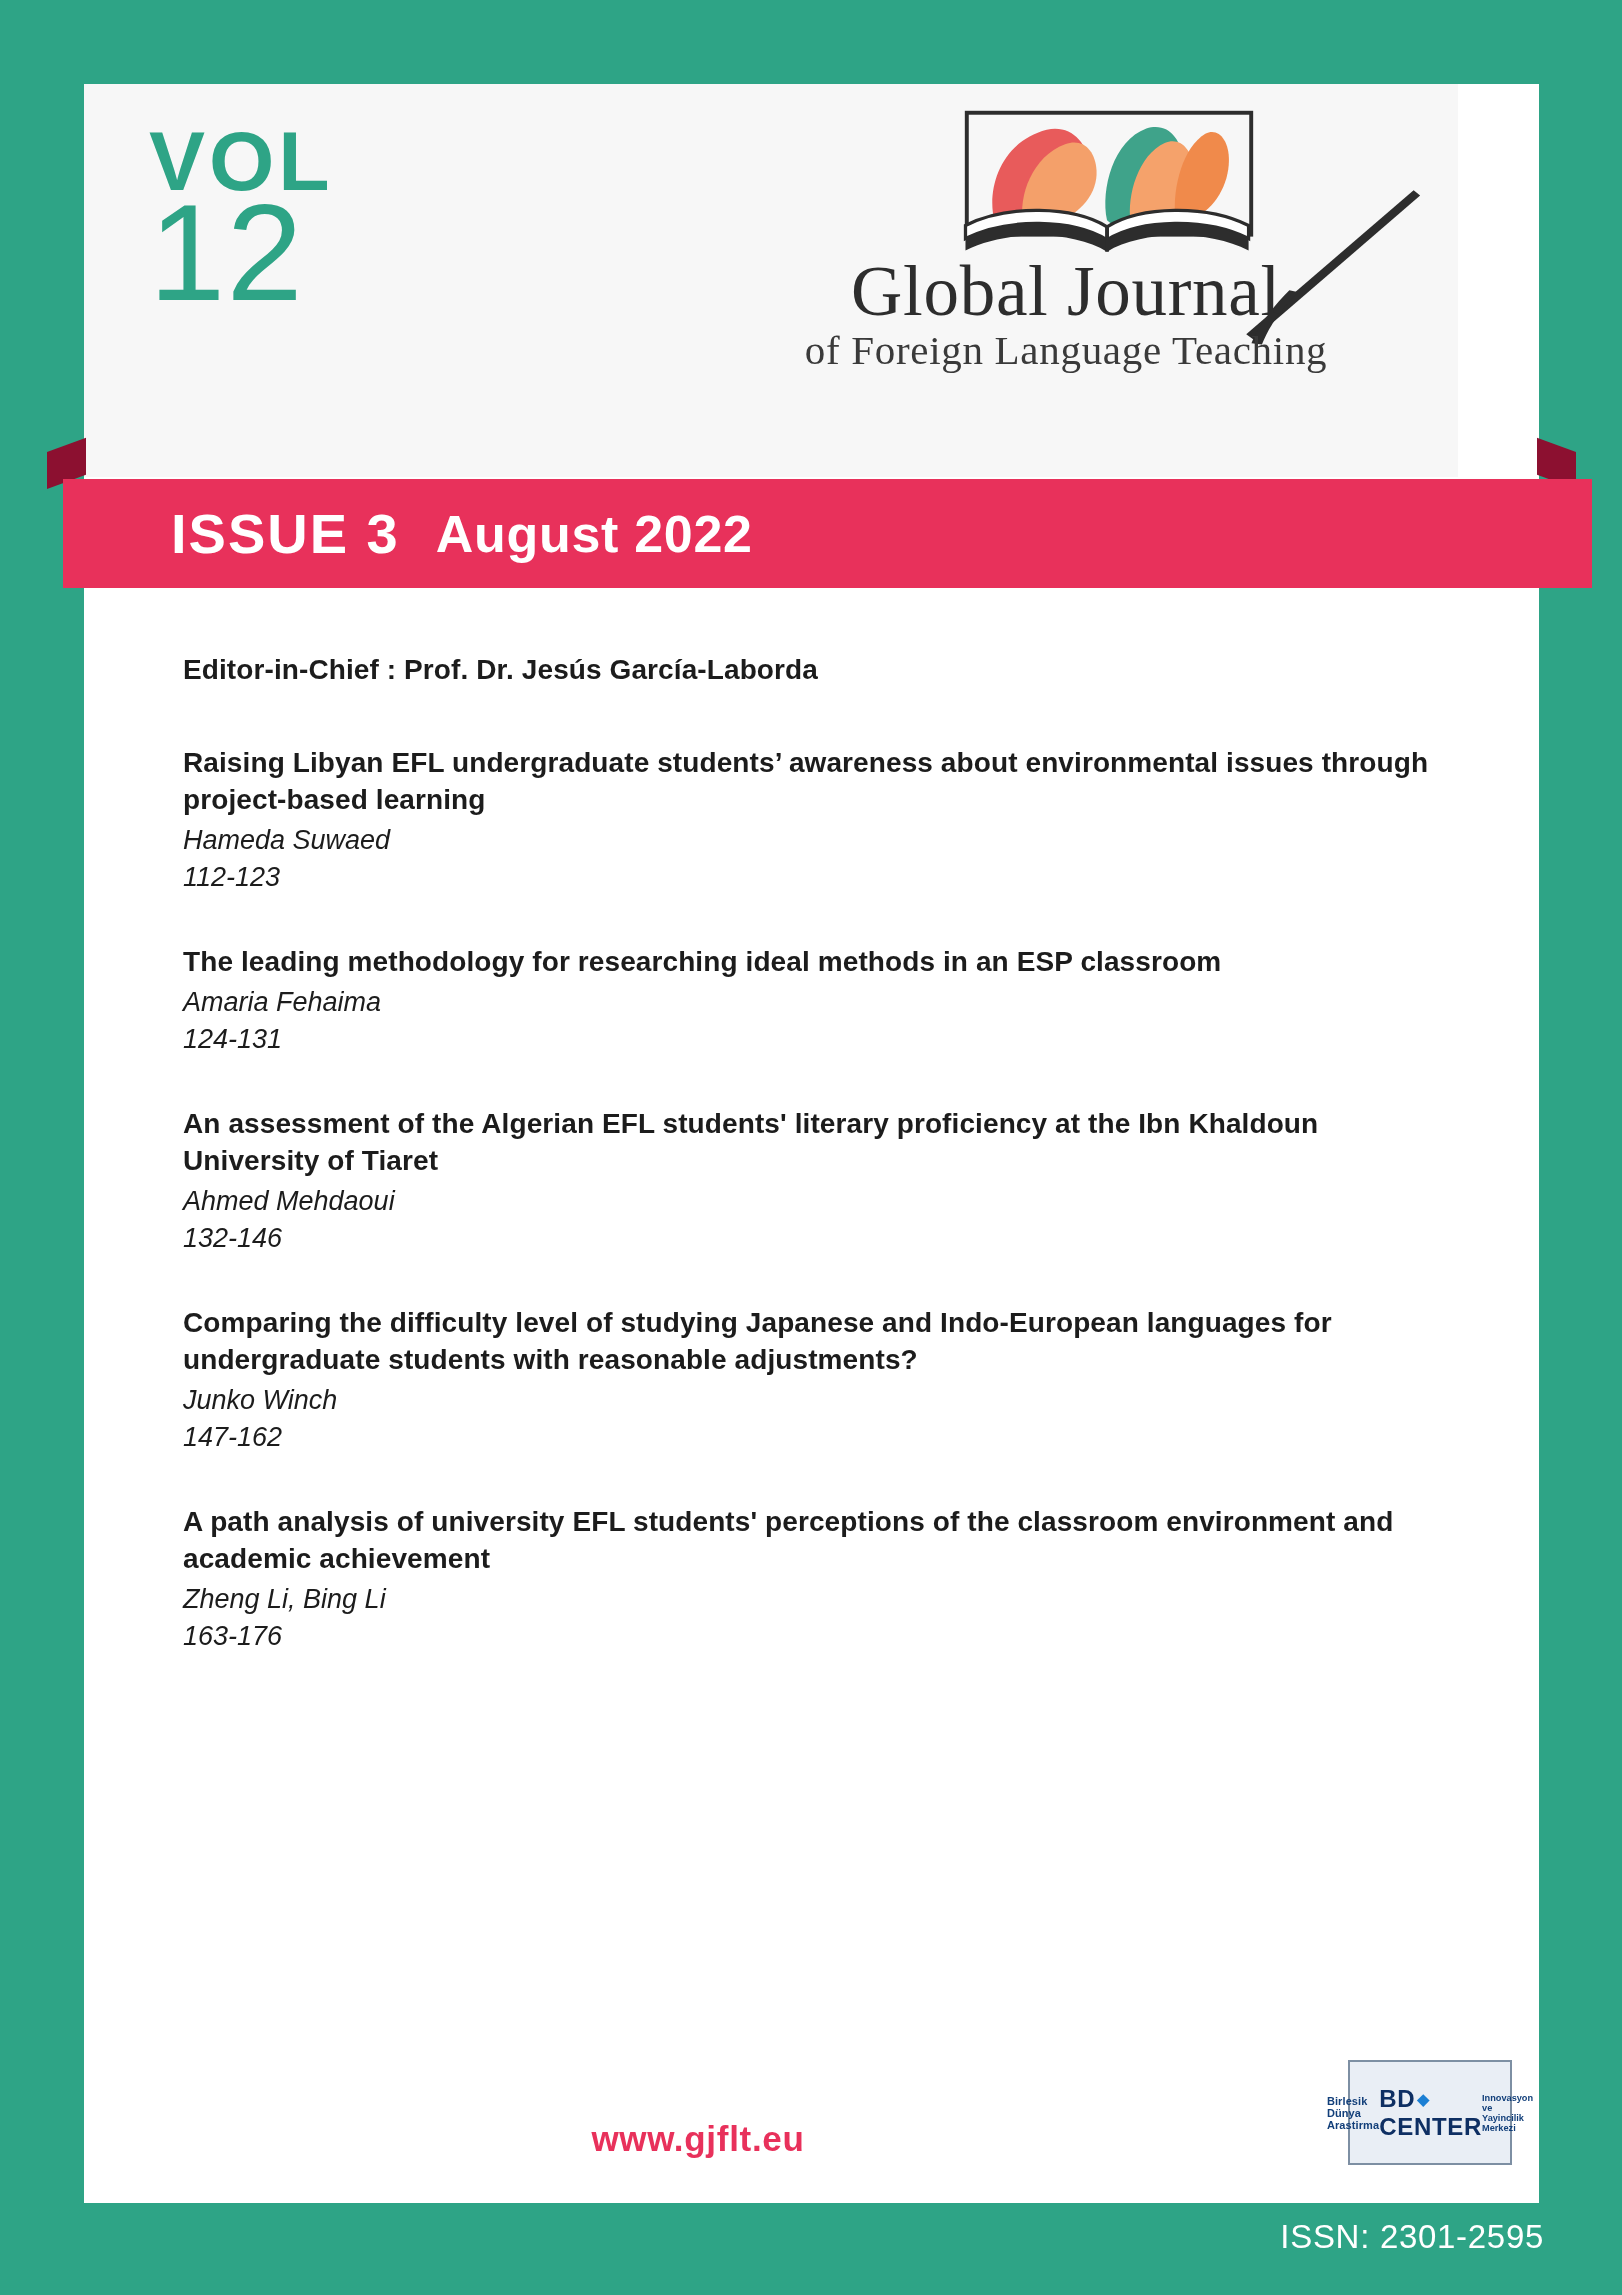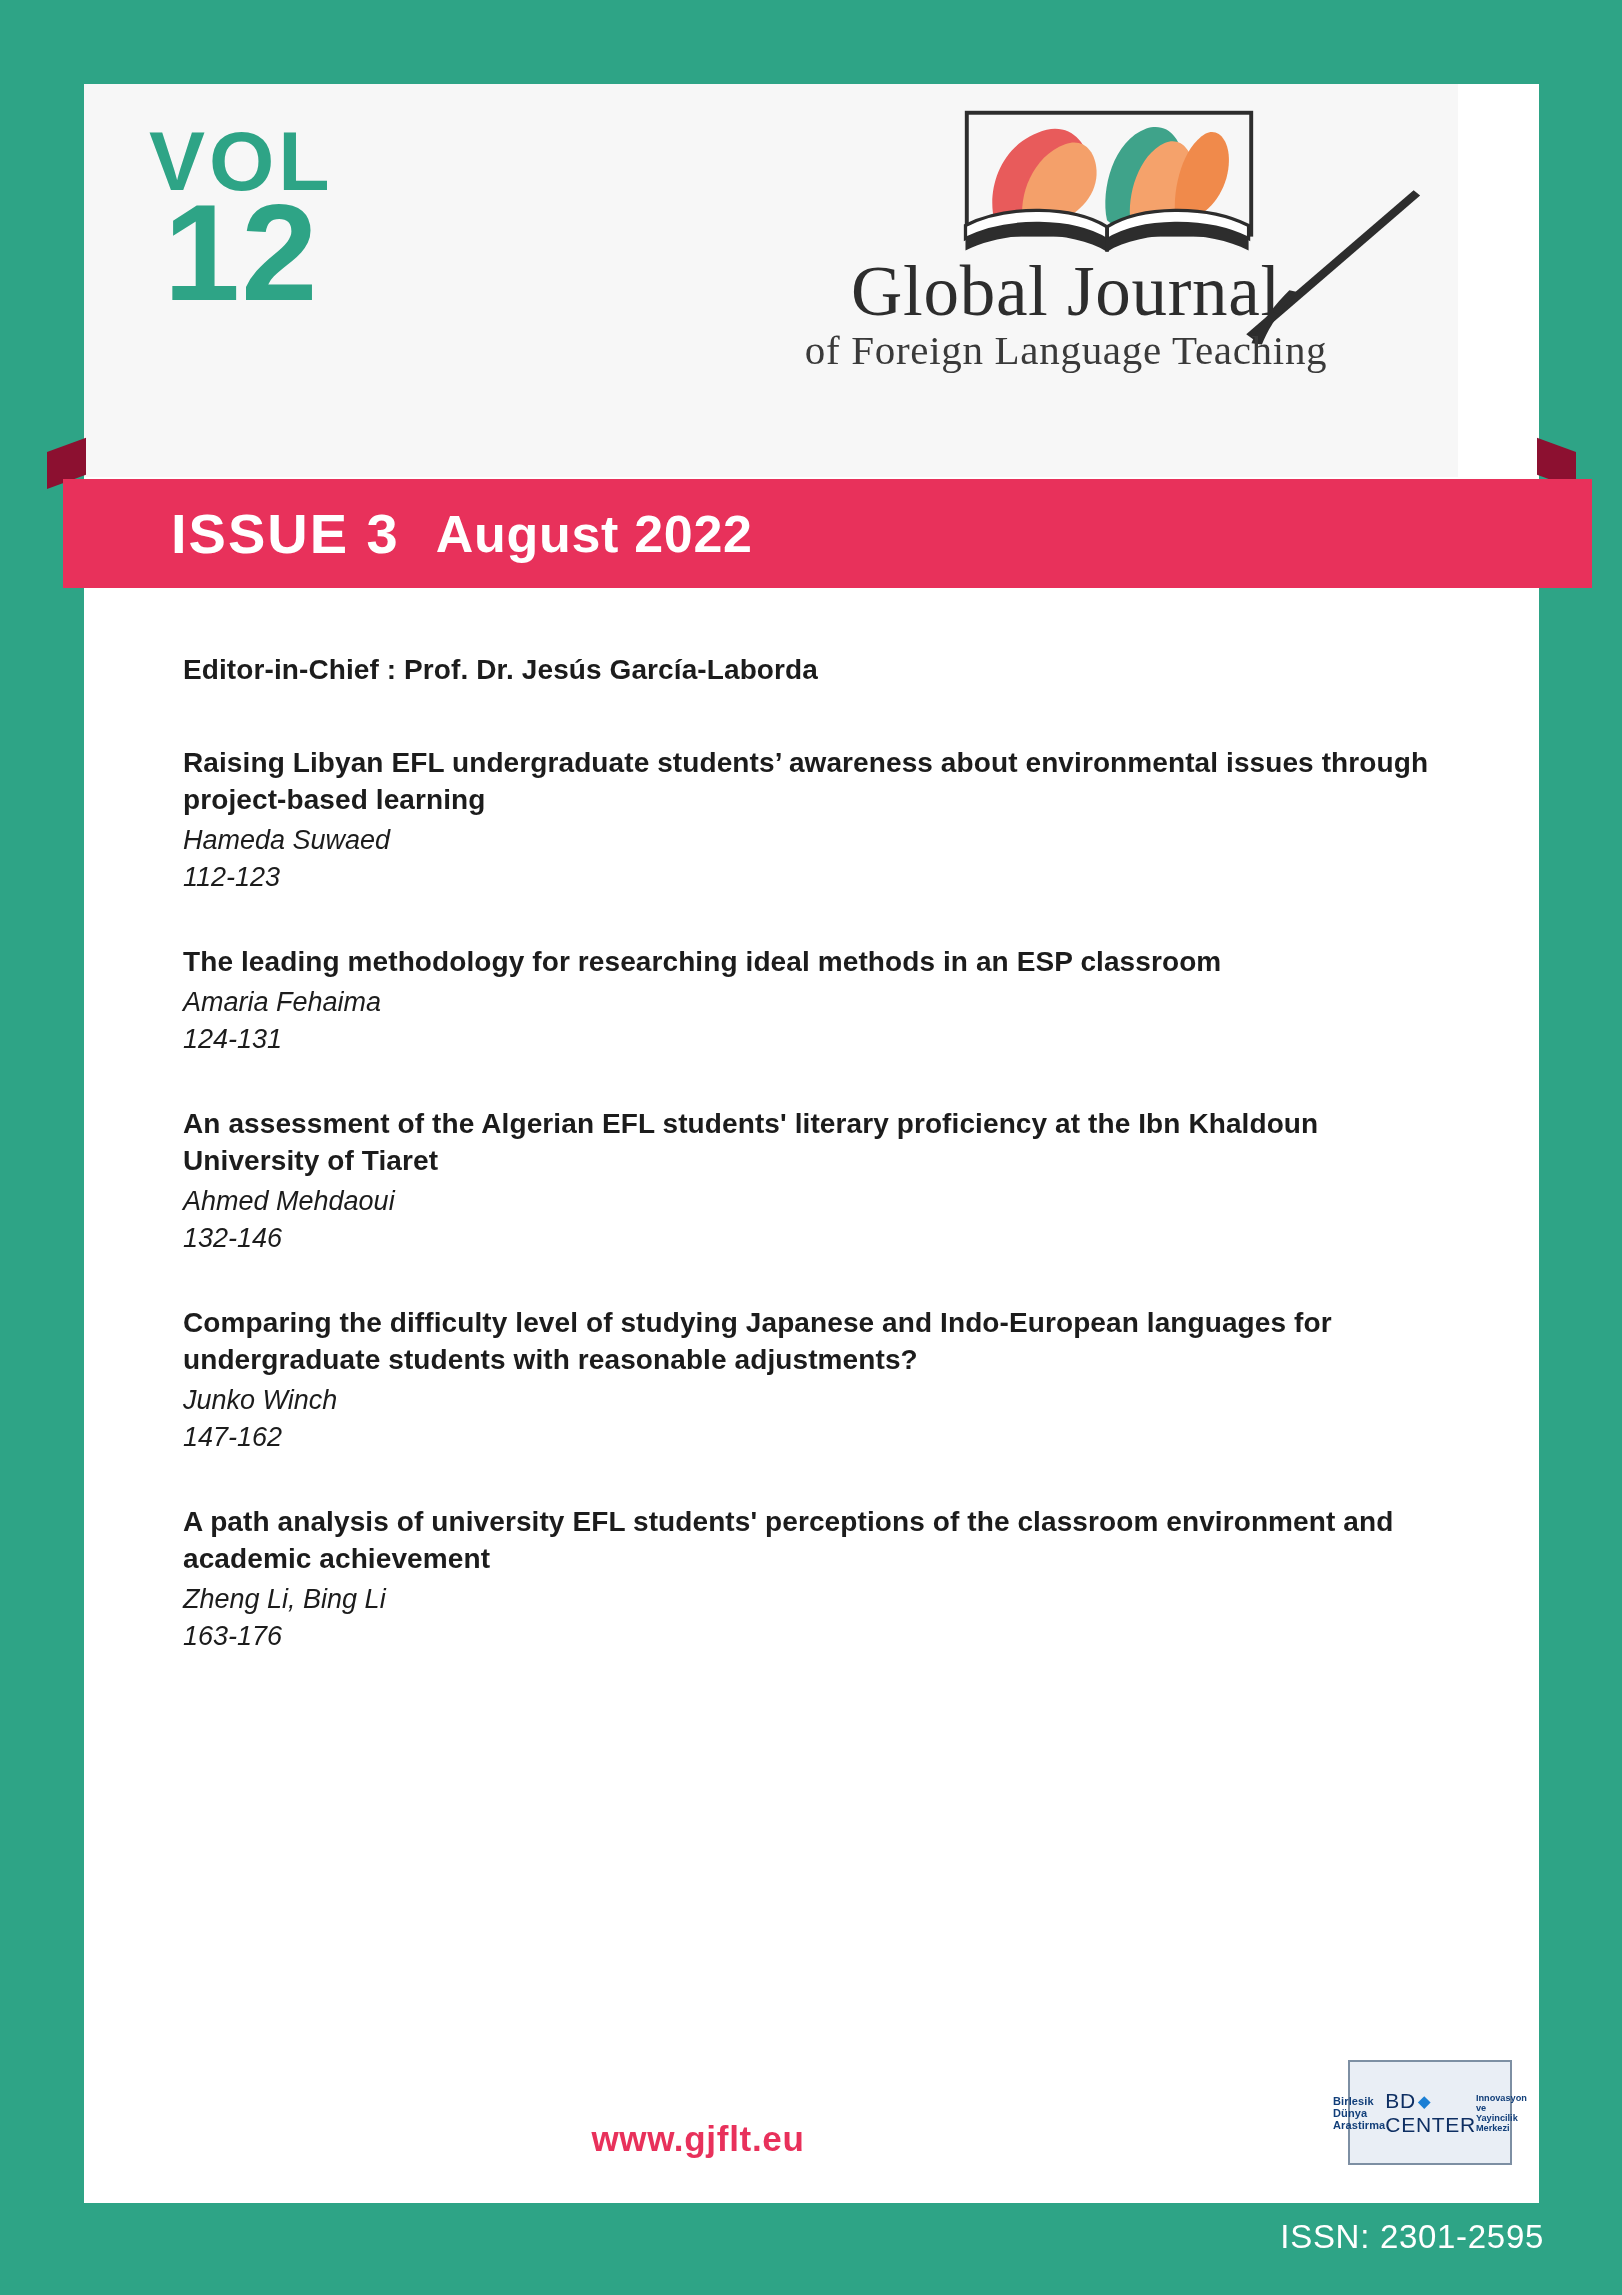--- a/index.html
+++ b/index.html
@@ -43,24 +43,23 @@
     line-height: 0.92;
     letter-spacing: 1.3px;
   }
   .vol-word {
     font-size: 84px;
     font-weight: bold;
     letter-spacing: 3.9px;
   }
   .vol-num {
     font-size: 137px;
-    font-weight: bold;
+    font-weight: normal;
     letter-spacing: 1.3px;
     margin-top: -10.5px;
-    text-align: center;
   }
 
   
   .logo-wrap {
     position: absolute;
     right: 65px;
     top: 26px;
     width: 654px;
     height: 327px;
   }
@@ -218,22 +217,22 @@
     align-items: center;
     justify-content: center;
   }
   .bd-top {
     font-size: 11px;
     font-weight: bold;
     color: #123f7a;
     letter-spacing: 0.1px;
   }
   .bd-mid {
-    font-size: 21px;
-    font-weight: normal;
+    font-size: 24px;
+    font-weight: bold;
     color: #0e2f63;
     letter-spacing: 0.7px;
     margin: 2.6px 0;
   }
   .bd-bot {
     font-size: 9.2px;
     font-weight: bold;
     color: #123f7a;
   }
   .bd-dot {

